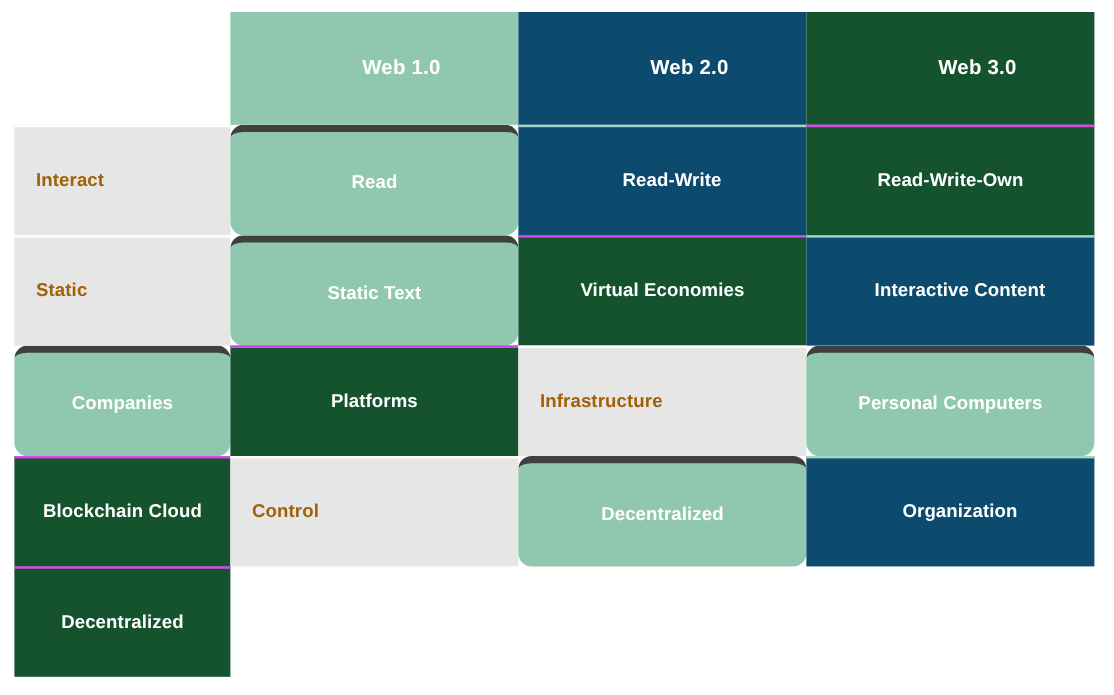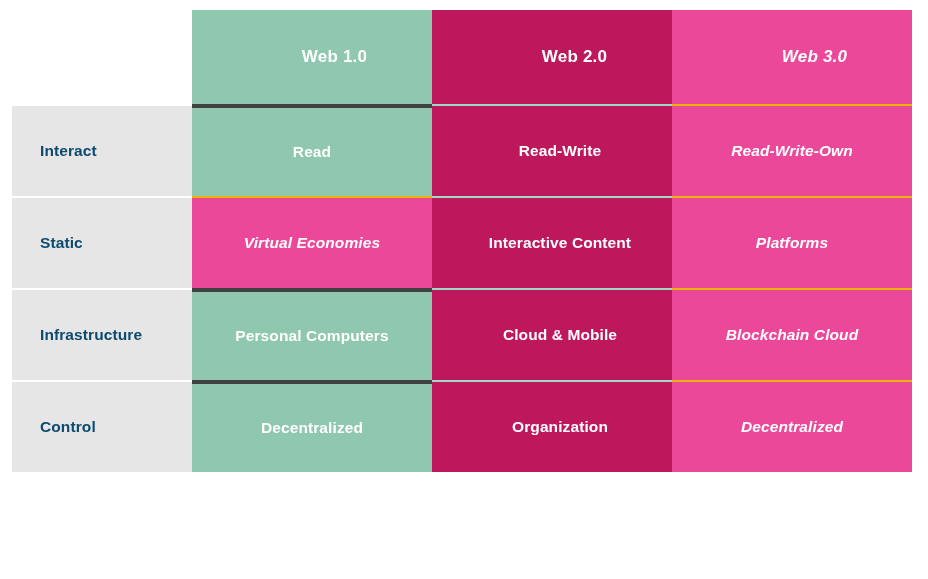--- a/index.html
+++ b/index.html
@@ -45,77 +45,78 @@
     justify-content: center;
     color: #ffffff;
     font-weight: bold;
     font-size: 17px;
     letter-spacing: 0.2px;
   }
 
   
   .rowlabel {
     background: #e6e6e6;
-    color: #0c4a6e;
+    color: #a16207;
     font-weight: bold;
     font-size: 15.5px;
-    padding-left: 28px;
+    padding-left: 18px;
     justify-content: flex-start;
     letter-spacing: 0.1px;
     border-top: 2px solid #ffffff;
   }
 
   
   .data {
     justify-content: center;
     text-align: center;
     color: #ffffff;
     font-weight: bold;
     font-size: 15.5px;
     letter-spacing: 0.1px;
     padding: 0 8px;
   }
 
   
   .col-w1 { background: #8fc8ae; }
-  .col-w2 { background: #be185d; }
-  .col-w3 { background: #ec4899; font-style: italic; }
+  .col-w2 { background: #0c4a6e; }
+  .col-w3 { background: #14532d; }
 
   
-  .data.col-w1 { border-top: 4px solid #404040; }
+  .data.col-w1 { border-top: 6px solid #404040; border-radius: 11px; }
   .data.col-w2 { border-top: 2px solid #9fd9c6; padding-left: 24px; }
-  .data.col-w3 { border-top: 2px solid #eab308; }
+  .data.col-w3 { border-top: 2px solid #d946ef; }
 
   
   .head { border-top: none; padding-left: 45px; }
 </style>
 </head>
 <body>
 
 <div id="comparison-table">
 
   <div class="cell corner"></div>
   <div class="cell head col-w1">Web 1.0</div>
   <div class="cell head col-w2">Web 2.0</div>
   <div class="cell head col-w3">Web 3.0</div>
 
   <div class="cell rowlabel">Interact</div>
   <div class="cell data col-w1">Read</div>
   <div class="cell data col-w2">Read-Write</div>
   <div class="cell data col-w3">Read-Write-Own</div>
 
   <div class="cell rowlabel">Static</div>
+  <div class="cell data col-w1">Static Text</div>
   <div class="cell data col-w3">Virtual Economies</div>
   <div class="cell data col-w2">Interactive Content</div>
 
+  <div class="cell data col-w1">Companies</div>
   <div class="cell data col-w3">Platforms</div>
 
   <div class="cell rowlabel">Infrastructure</div>
   <div class="cell data col-w1">Personal Computers</div>
-  <div class="cell data col-w2">Cloud &amp; Mobile</div>
   <div class="cell data col-w3">Blockchain Cloud</div>
 
   <div class="cell rowlabel">Control</div>
   <div class="cell data col-w1">Decentralized</div>
   <div class="cell data col-w2">Organization</div>
   <div class="cell data col-w3">Decentralized</div>
 
 </div>
 
 </body></html>

